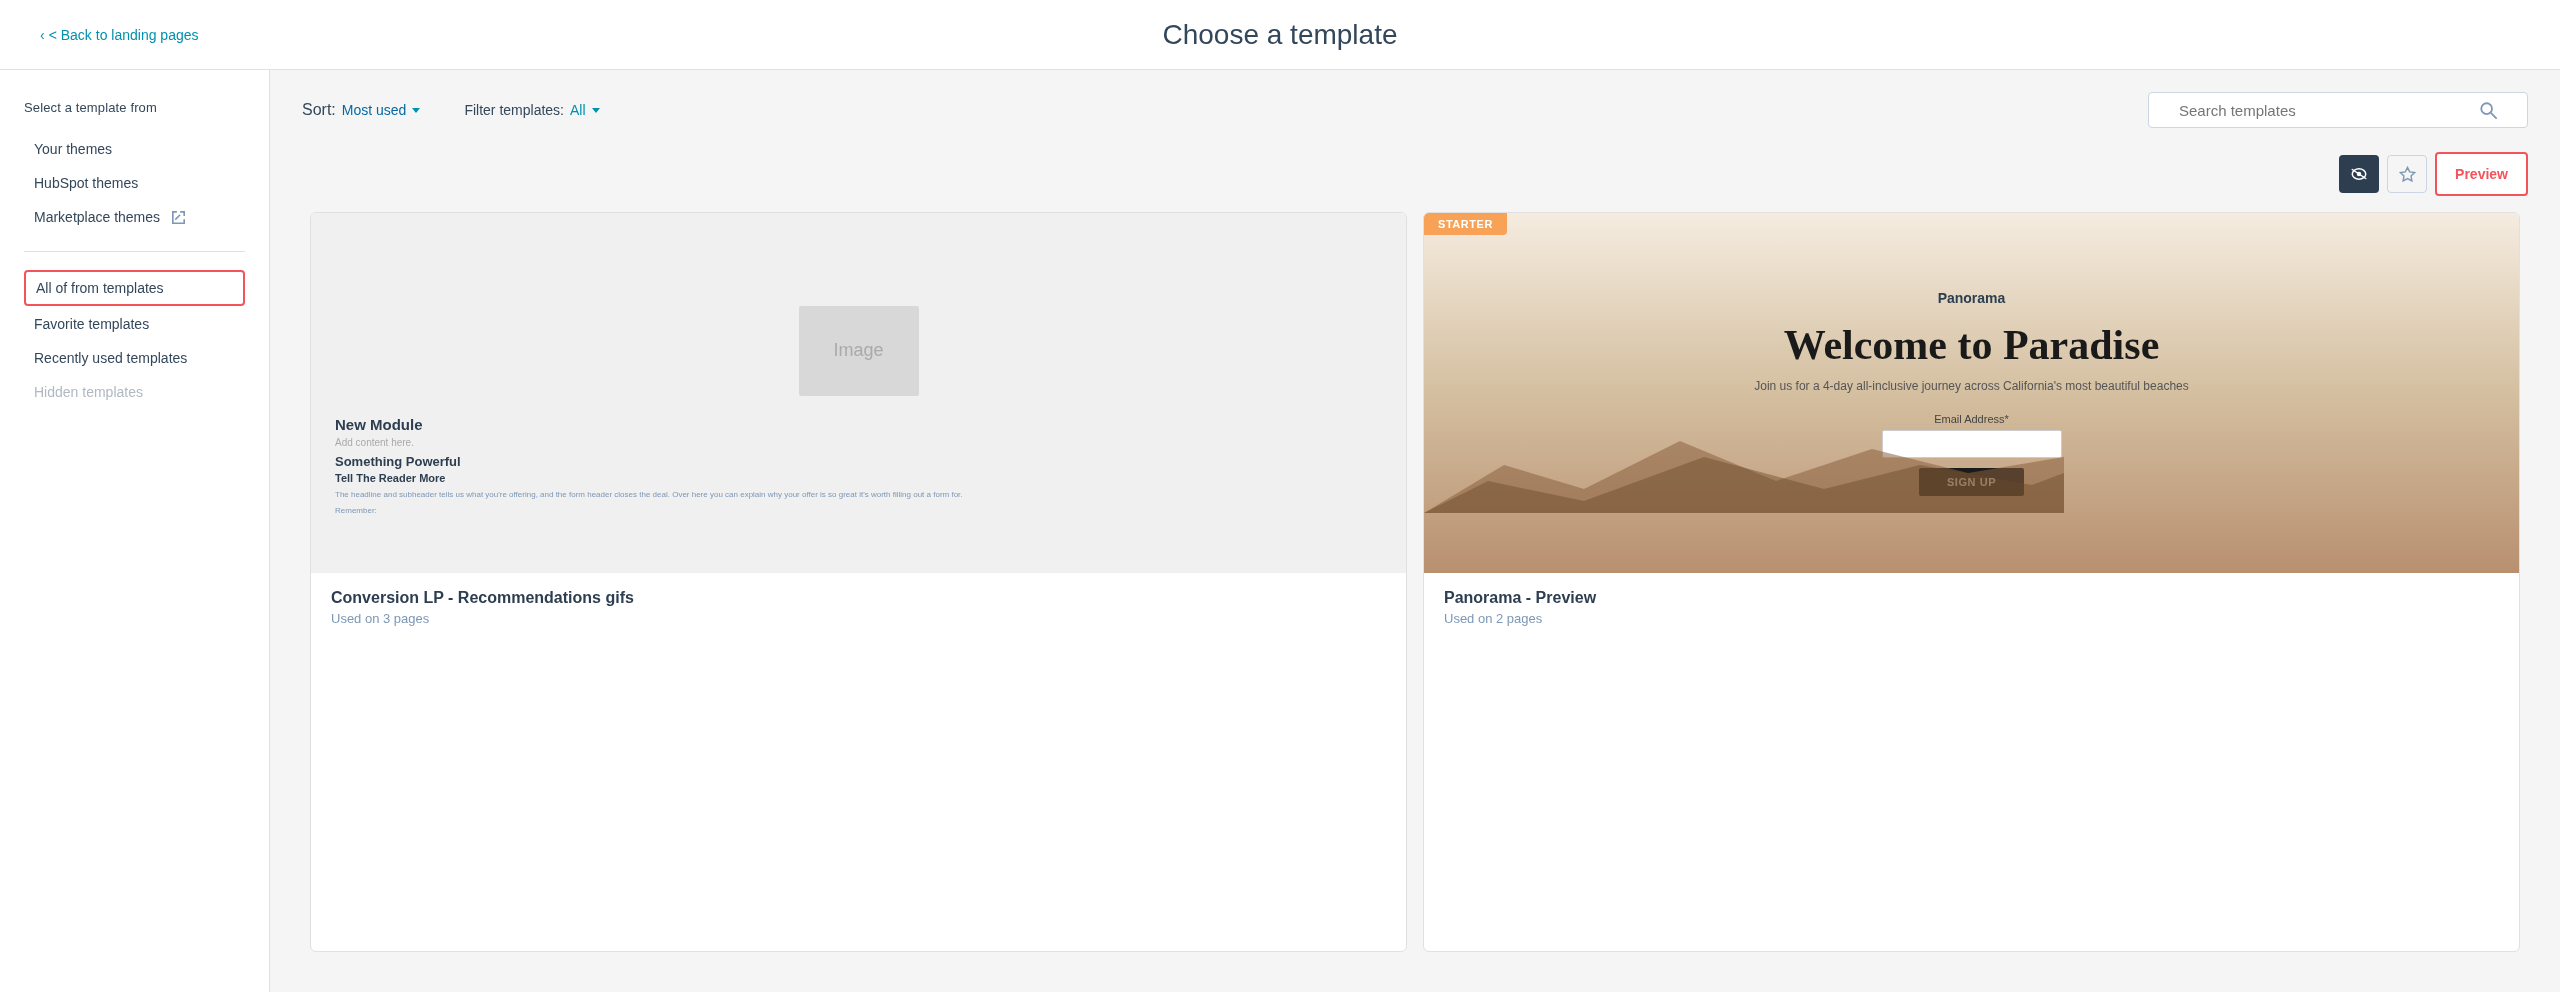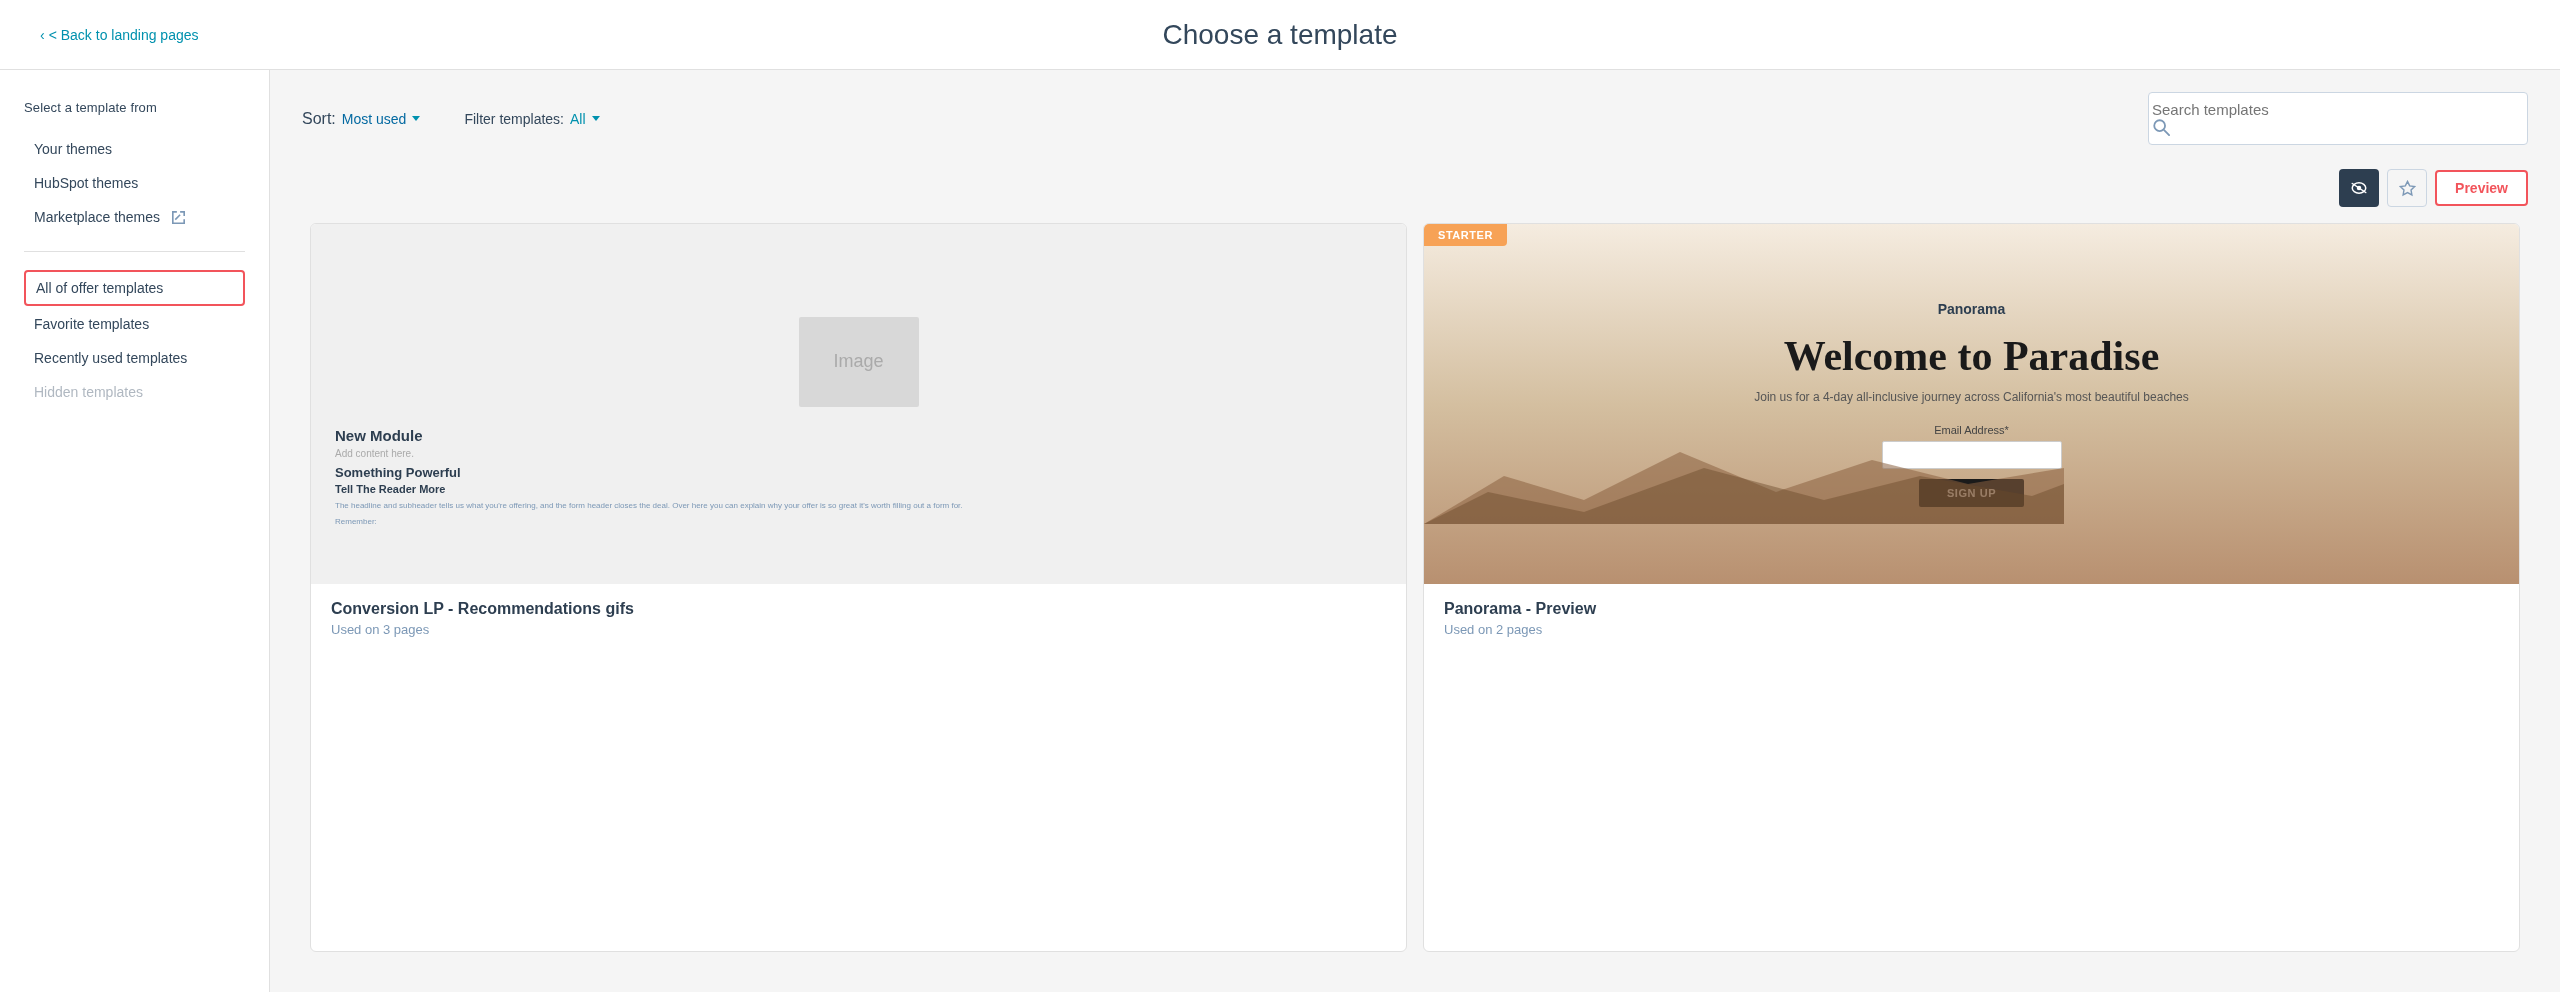--- a/index.html
+++ b/index.html
@@ -140,27 +140,26 @@
     .main-top {
       position: relative;
       display: flex;
       align-items: center;
       padding: 22px 32px 16px 32px;
       background: #f5f5f5;
     }
     .search-box {
       margin-left: auto;
       display: flex;
-      align-items: flex-start;
+      align-items: flex-end;
       background: #fff;
       border: 1px solid #cbd6e2;
       border-radius: 4px;
-      padding: 8px 3px;
+      padding: 8px 30px;
       min-width: 380px;
-      flex-direction: column;
     }
     .search-box input {
       border: none;
       outline: none;
       font-size: 15px;
       color: #33475b;
       background: transparent;
       flex: 1;
       min-width: 0;
     }
@@ -205,21 +204,21 @@
     }
     .preview-btn-orange {
       background: #fff;
       border: 2px solid #f2545b;
       border-radius: 4px;
       padding: 8px 18px;
       color: #f2545b;
       font-size: 14px;
       font-weight: 600;
       cursor: pointer;
-      height: 36px;
+      height: 44px;
     }
 
     
     .template-grid {
       display: grid;
       grid-template-columns: 1fr 1fr;
       gap: 0;
       padding: 0 32px 32px 32px;
       flex: 1;
     }
@@ -424,21 +423,21 @@
       <span class="external-icon">
         <svg width="13" height="13" viewBox="0 0 16 16" fill="#7c98b6">
           <path d="M14 2h-4V0h6v6h-2V2zM6 2H2v12h12v-4h2v6H0V0h6v2zm4.707 3.293l-6 6-1.414-1.414 6-6 1.414 1.414z"></path>
         </svg>
       </span>
     </div>
 
     <hr class="sidebar-divider">
 
     <div class="sidebar-item active">
-      <span>All of offer templates</span>
+      <span>All of from templates</span>
     </div>
     <div class="sidebar-item">
       <span>Favorite templates</span>
     </div>
     <div class="sidebar-item">
       <span>Recently used templates</span>
     </div>
     <div class="sidebar-item disabled">
       <span>Hidden templates</span>
     </div>

